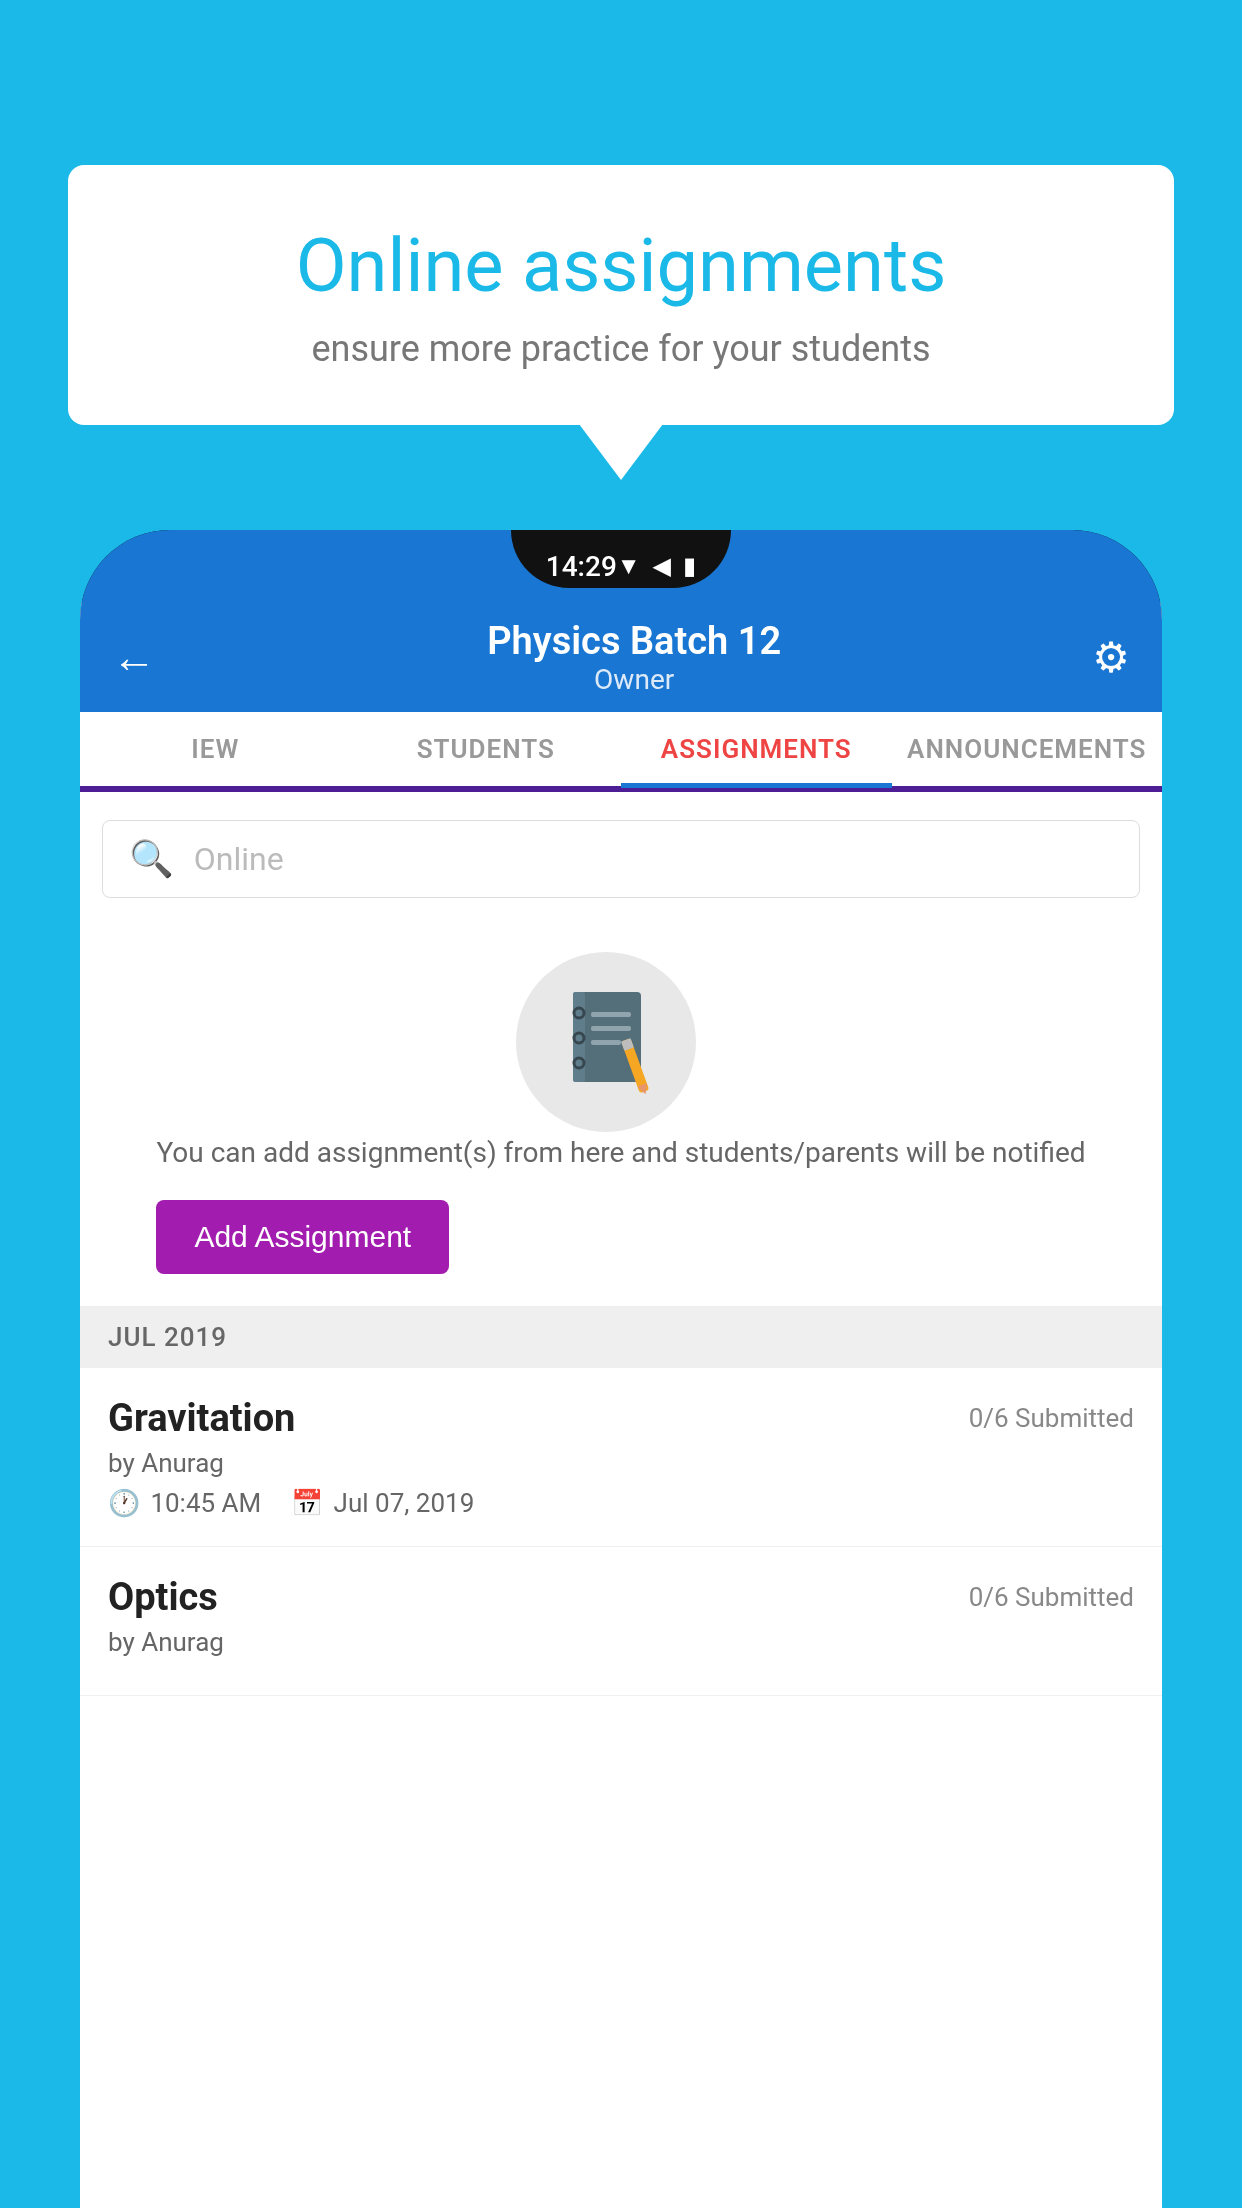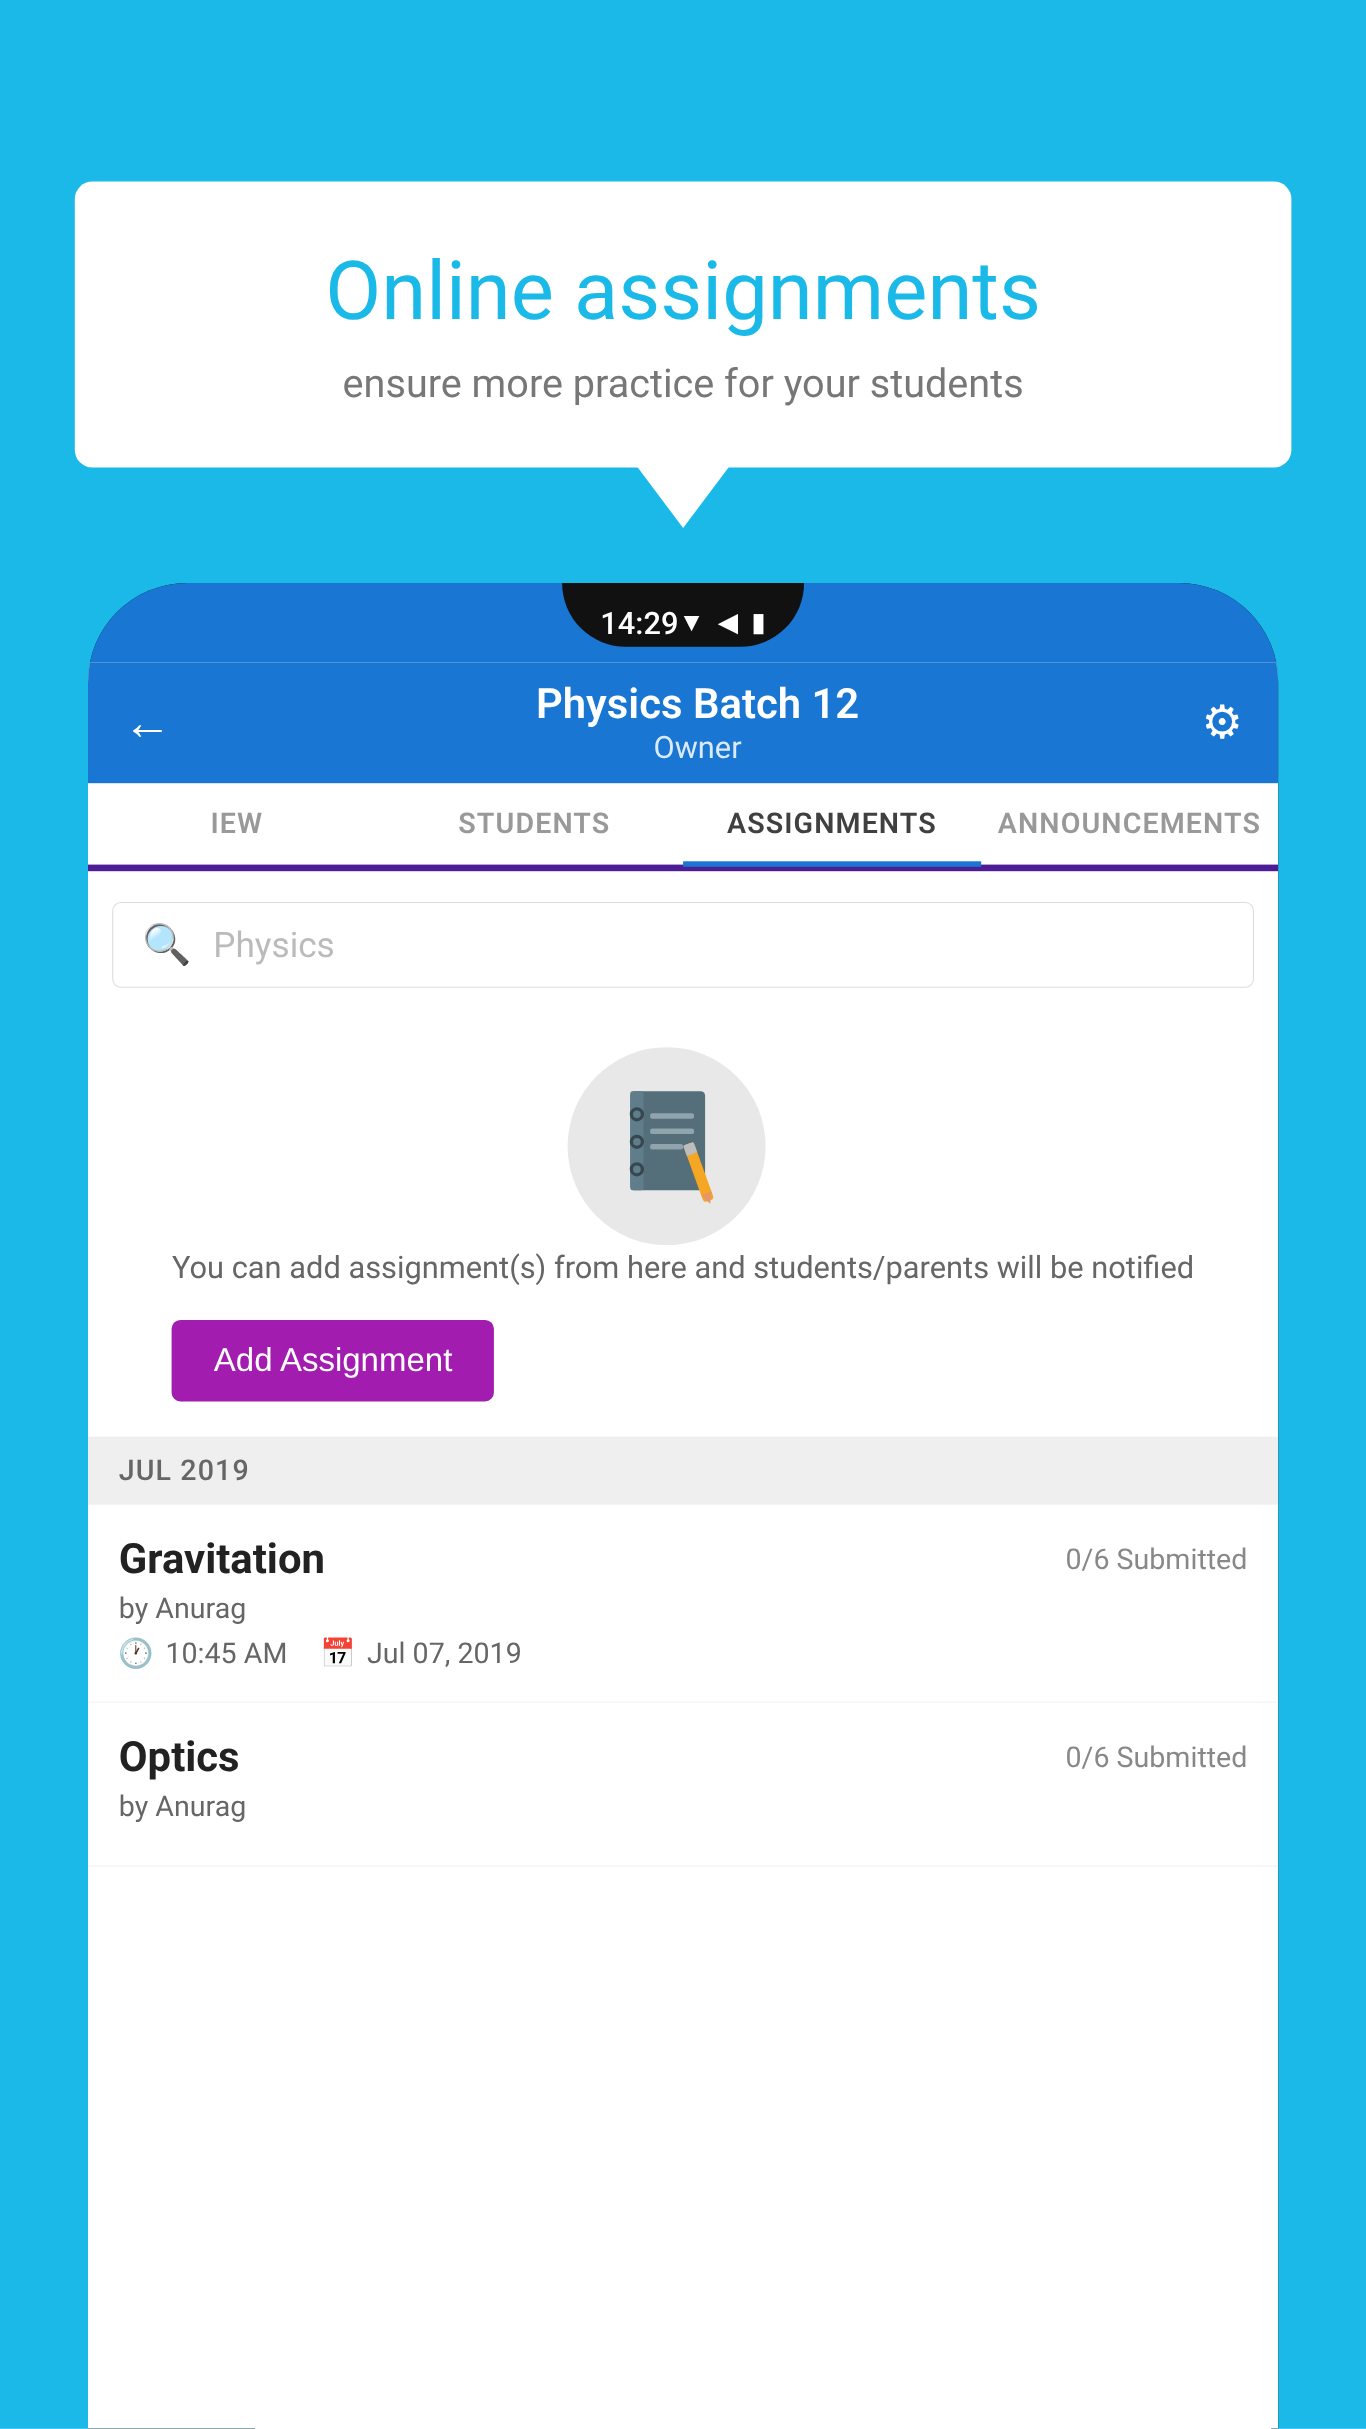--- a/index.html
+++ b/index.html
@@ -146,21 +146,21 @@
       justify-content: center;
       font-size: 26px;
       font-weight: 600;
       color: #999;
       text-transform: uppercase;
       letter-spacing: 1px;
       cursor: pointer;
       position: relative;
     }
     .tab-item.active {
-      color: #404040;
+      color: #ef4444;
     }
     .tab-item.active::after {
       content: '';
       position: absolute;
       bottom: -2px;
       left: 0; right: 0;
       height: 5px;
       background: #1976d2;
     }
 
@@ -333,21 +333,21 @@
       </div>
       <div class="tab-item">
         <span>ANNOUNCEMENTS</span>
       </div>
     </div>
 
     <div class="scrollable-content">
 
       <div class="search-bar">
         <div class="search-icon-wrap">🔍</div>
-        <div class="search-input-text">Physics</div>
+        <div class="search-input-text">Online</div>
       </div>
 
       <div class="empty-state">
         <div class="empty-icon-circle">
 
           <svg width="90" height="108" viewBox="0 0 90 108">
 
             <rect x="12" y="4" width="68" height="90" rx="4" fill="#546e7a"></rect>
 
             <rect x="12" y="4" width="12" height="90" rx="2" fill="#607d8b"></rect>

